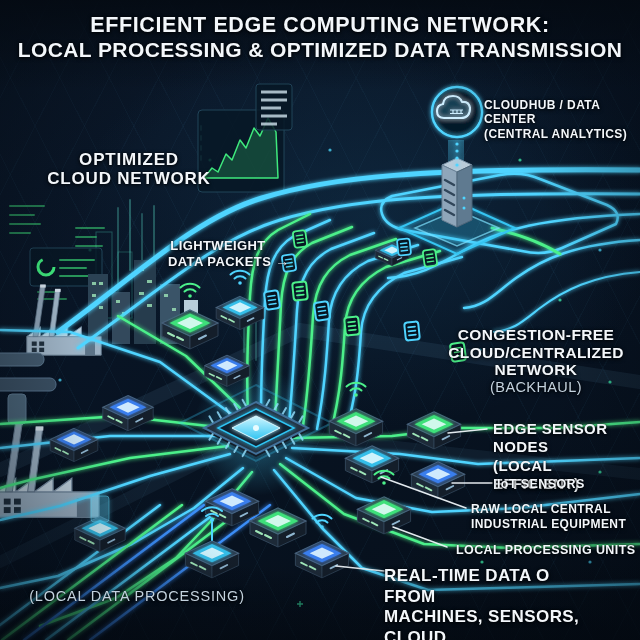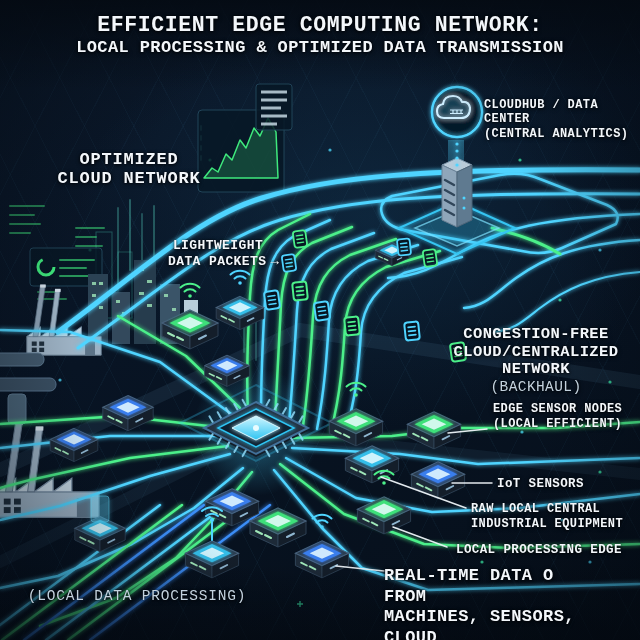--- a/index.html
+++ b/index.html
@@ -5,51 +5,51 @@
   :root{
     --background:#071322; --cyan:#36c5f2; --green:#3fe97d; --blue:#3b82f6;
     --ice:#bfeaff; --text:#f3f7fb; --dim-text:#c3d2de;
   }
   html,body{margin:0;padding:0;background:#000;}
   .stage{
     position:relative;width:640px;height:640px;overflow:hidden;
     background:
       radial-gradient(ellipse 420px 300px at 58% 34%, rgba(30,90,130,.25), transparent 70%),
       linear-gradient(160deg,#0c1a2c 0%, #081424 45%, #060f1a 100%);
-    font-family:Liberation Mono, monospace;
+    font-family:Liberation Sans, sans-serif;
   }
   .gridlayer{
     position:absolute;inset:0;opacity:.55;
     background:
       repeating-linear-gradient(63deg, rgba(70,150,190,.10) 0 1px, transparent 1px 44px),
       repeating-linear-gradient(117deg, rgba(70,150,190,.10) 0 1px, transparent 1px 44px);
   }
   svg.scene{position:absolute;inset:0;}
   .vignette{
     position:absolute;inset:0;pointer-events:none;
     background:
       linear-gradient(180deg, rgba(4,10,18,.88) 0%, rgba(4,10,18,0) 14%),
       linear-gradient(0deg, rgba(3,8,15,.55) 0%, rgba(3,8,15,0) 12%),
       radial-gradient(ellipse at 50% 50%, transparent 55%, rgba(2,7,14,.55) 100%);
   }
   .lbl{position:absolute;color:var(--text);font-weight:bold;line-height:1.14;
        text-shadow:0 1px 4px rgba(0,0,0,.9),0 0 2px rgba(0,0,0,.7);letter-spacing:.4px;}
   .lbl span{display:block;}
   .title{left:0;right:0;top:13px;text-align:center;}
   .title .t1{font-size:21.5px;letter-spacing:.6px;}
-  .title .t2{font-size:17px;letter-spacing:.4px;}
+  .title .t2{font-size:21px;letter-spacing:.4px;}
   .optimized{left:34px;top:150px;width:190px;text-align:center;font-size:17px;letter-spacing:.8px;}
   .cloudhub{left:484px;top:98px;width:154px;font-size:12px;line-height:1.2;}
   .lightweight{left:168px;top:239px;width:100px;text-align:center;font-size:13px;}
   .lightweight .row{display:block;white-space:nowrap;}
   .lightweight .row span{display:inline;}
   .lightweight .arr{color:var(--text);font-size:14px;padding-left:4px;}
   .congestion{left:433px;top:326px;width:206px;text-align:center;font-size:15.5px;line-height:1.13;}
   .congestion .dim{font-weight:normal;font-size:14.5px;color:var(--dim-text);}
-  .edge-nodes{left:493px;top:402px;width:145px;font-size:12px;line-height:1.22;}
+  .edge-nodes{left:493px;top:420px;width:145px;font-size:15px;line-height:1.22;}
   .iot{left:497px;top:477px;width:120px;font-size:12.5px;}
   .rawlocal{left:471px;top:502px;width:165px;font-size:12px;line-height:1.22;}
   .lpu{left:456px;top:543px;width:180px;font-size:12.5px;}
   .realtime{left:384px;top:566px;width:200px;font-size:17px;line-height:1.22;}
   .dense{left:12px;top:588px;width:250px;text-align:center;}
   .dense .d1{font-size:17px;letter-spacing:.6px;}
   .dense .d2{font-weight:normal;font-size:14.5px;color:var(--dim-text);letter-spacing:.8px;}
 
   
   .sc{stroke:#4fd4ff;} .sg{stroke:#4cf08a;} .sb{stroke:#3b8df6;}
@@ -375,21 +375,21 @@
   <div class="lbl iot">
     <span>IoT SENSORS</span>
   </div>
 
   <div class="lbl rawlocal">
     <span>RAW LOCAL CENTRAL</span>
     <span>INDUSTRIAL EQUIPMENT</span>
   </div>
 
   <div class="lbl lpu">
-    <span>LOCAL PROCESSING EDGE</span>
+    <span>LOCAL PROCESSING UNITS</span>
   </div>
 
   <div class="lbl realtime">
     <span>REAL-TIME DATA O FROM</span>
     <span>MACHINES, SENSORS, CLOUD</span>
   </div>
 
   <div class="lbl dense">
     <span class="d2">(LOCAL DATA PROCESSING)</span>
   </div>

